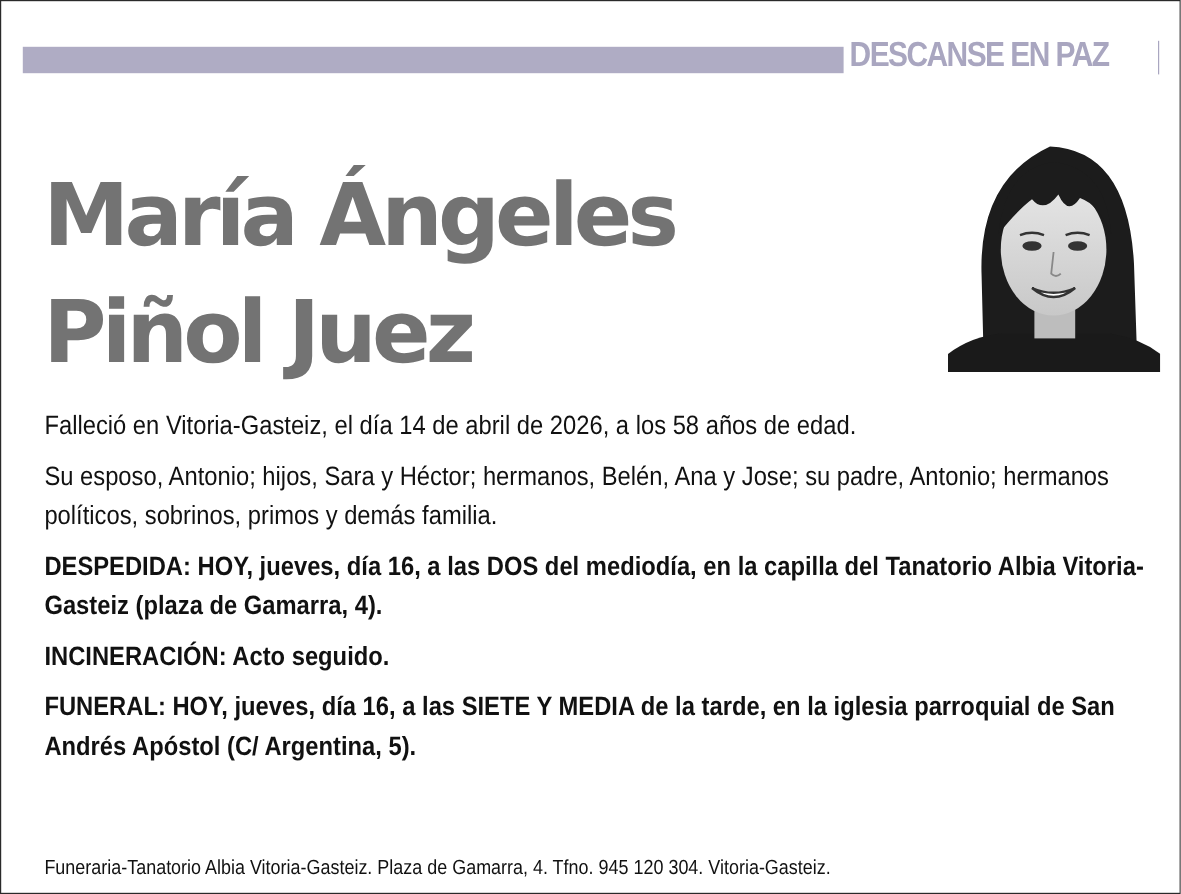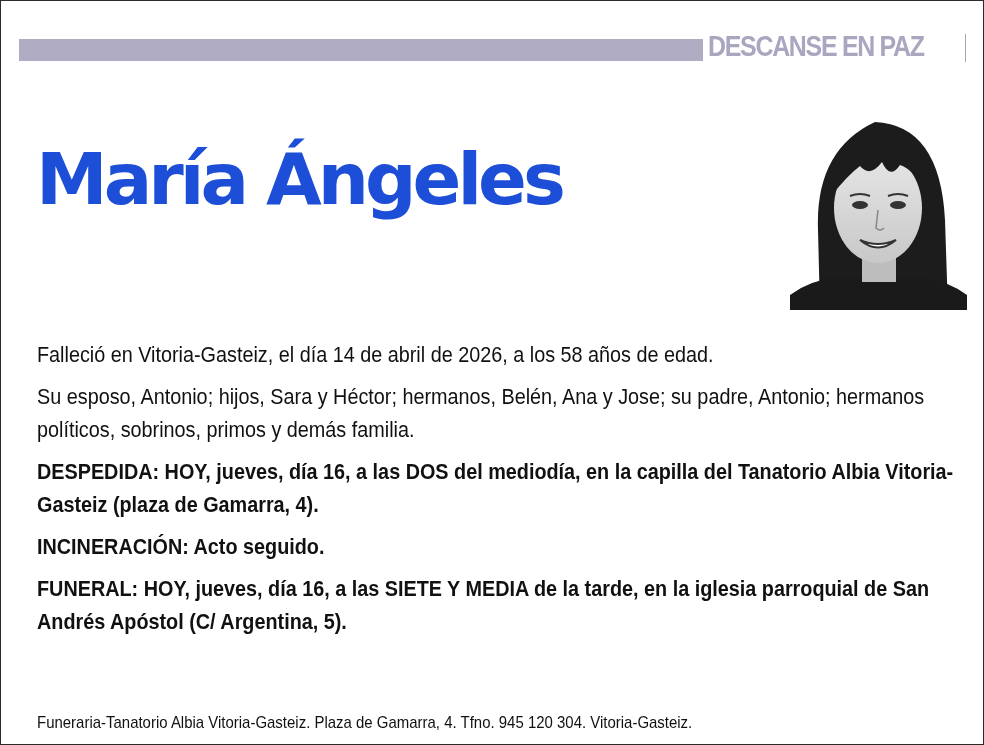--- a/index.html
+++ b/index.html
@@ -1,38 +1,39 @@
 <!DOCTYPE html>
 <html><head>
 <meta charset="utf-8">
 <style>
   html, body { margin:0; padding:0; background:#fff; }
   body { width:984px; height:745px; position:relative; overflow:hidden; font-family:"Liberation Sans", sans-serif; color:#111; }
   .frame { position:absolute; left:0; top:0; width:982px; height:743px; border:1px solid #2a2a2a; }
   .top-bar { position:absolute; left:19px; top:39px; width:684px; height:22px; background:#afacc4; }
   .kicker { position:absolute; left:708px; top:30px; font-family:"Liberation Sans", sans-serif; font-weight:bold; font-size:29px; color:#a9a6c0; letter-spacing:-1.5px; transform:scaleX(0.86); transform-origin:left top; white-space:nowrap; }
   .kicker-rule { position:absolute; left:965px; top:34px; width:1px; height:28px; background:#a9a6c0; }
-  .name { position:absolute; left:36px; top:130px; font-family:"DejaVu Sans", sans-serif; font-weight:bold; font-size:72px; line-height:98px; letter-spacing:-4px; color:#1d4ed8; }
+  .name { position:absolute; left:36px; top:130px; font-family:"DejaVu Sans", sans-serif; font-weight:bold; font-size:72px; line-height:98px; letter-spacing:-4px; color:#737373; }
   .photo { position:absolute; left:790px; top:110px; width:177px; height:200px; background:#fff; overflow:hidden; }
   .body-text { position:absolute; left:37px; top:338px; width:920px; font-family:"Liberation Sans", sans-serif; font-size:22px; line-height:33px; }
   .body-text p { margin:0 0 9px 0; transform:scaleX(0.9); transform-origin:left top; width:1020px; }
   .body-text p.bold { font-weight:bold; }
   .footer { position:absolute; left:37px; top:713px; font-family:"Liberation Sans", sans-serif; font-size:17px; transform:scaleX(0.88); transform-origin:left top; white-space:nowrap; }
 </style>
 </head>
 <body>
 
 <div class="frame"></div>
 
 <div class="top-bar"></div>
 <div class="kicker">DESCANSE EN PAZ</div>
 <div class="kicker-rule"></div>
 
 <div class="name">
   <div>María Ángeles</div>
+  <div>Piñol Juez</div>
 </div>
 
 <div class="photo">
   <svg width="177" height="200" viewBox="0 0 177 200">
     <defs>
       <linearGradient id="skin" x1="0" y1="0" x2="0" y2="1">
         <stop offset="0" stop-color="#e6e6e6"></stop>
         <stop offset="1" stop-color="#c8c8c8"></stop>
       </linearGradient>
     </defs>

